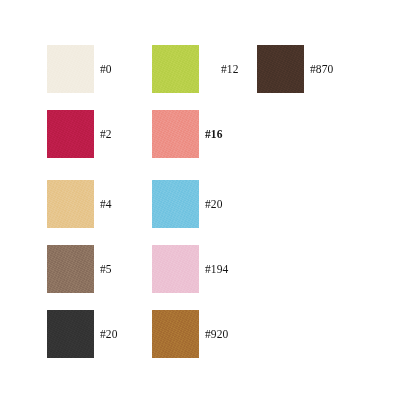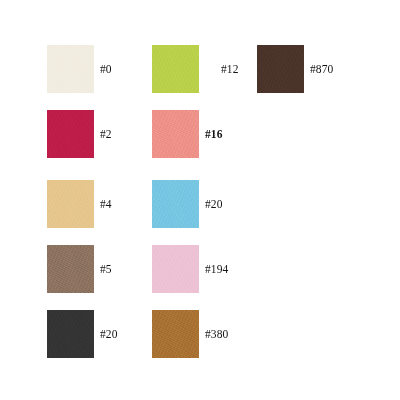--- a/index.html
+++ b/index.html
@@ -115,19 +115,19 @@
     <div class="swatch-entry" style="left: 152px; top: 180px;">
       <div class="swatch-chip" style="width: 47px; height: 48px; background-color: rgb(119, 198, 226);"></div>
       <span class="swatch-label" style="left: 53px; height: 48px; line-height: 48px; color: rgb(20, 20, 20);">#20</span>
     </div>
     <div class="swatch-entry" style="left: 152px; top: 245px;">
       <div class="swatch-chip" style="width: 47px; height: 48px; background-color: rgb(237, 194, 212);"></div>
       <span class="swatch-label" style="left: 53px; height: 48px; line-height: 48px; color: rgb(20, 20, 20);">#194</span>
     </div>
     <div class="swatch-entry" style="left: 152px; top: 310px;">
       <div class="swatch-chip" style="width: 47px; height: 48px; background-color: rgb(169, 114, 51);"></div>
-      <span class="swatch-label" style="left: 53px; height: 48px; line-height: 48px; color: rgb(20, 20, 20);">#380</span>
+      <span class="swatch-label" style="left: 53px; height: 48px; line-height: 48px; color: rgb(20, 20, 20);">#920</span>
     </div>
     <div class="swatch-entry" style="left: 257px; top: 45px;">
       <div class="swatch-chip" style="width: 47px; height: 48px; background-color: rgb(74, 52, 41);"></div>
       <span class="swatch-label" style="left: 53px; height: 48px; line-height: 48px; color: rgb(20, 20, 20);">#870</span>
     </div>
   </div>
 
 </body></html>

